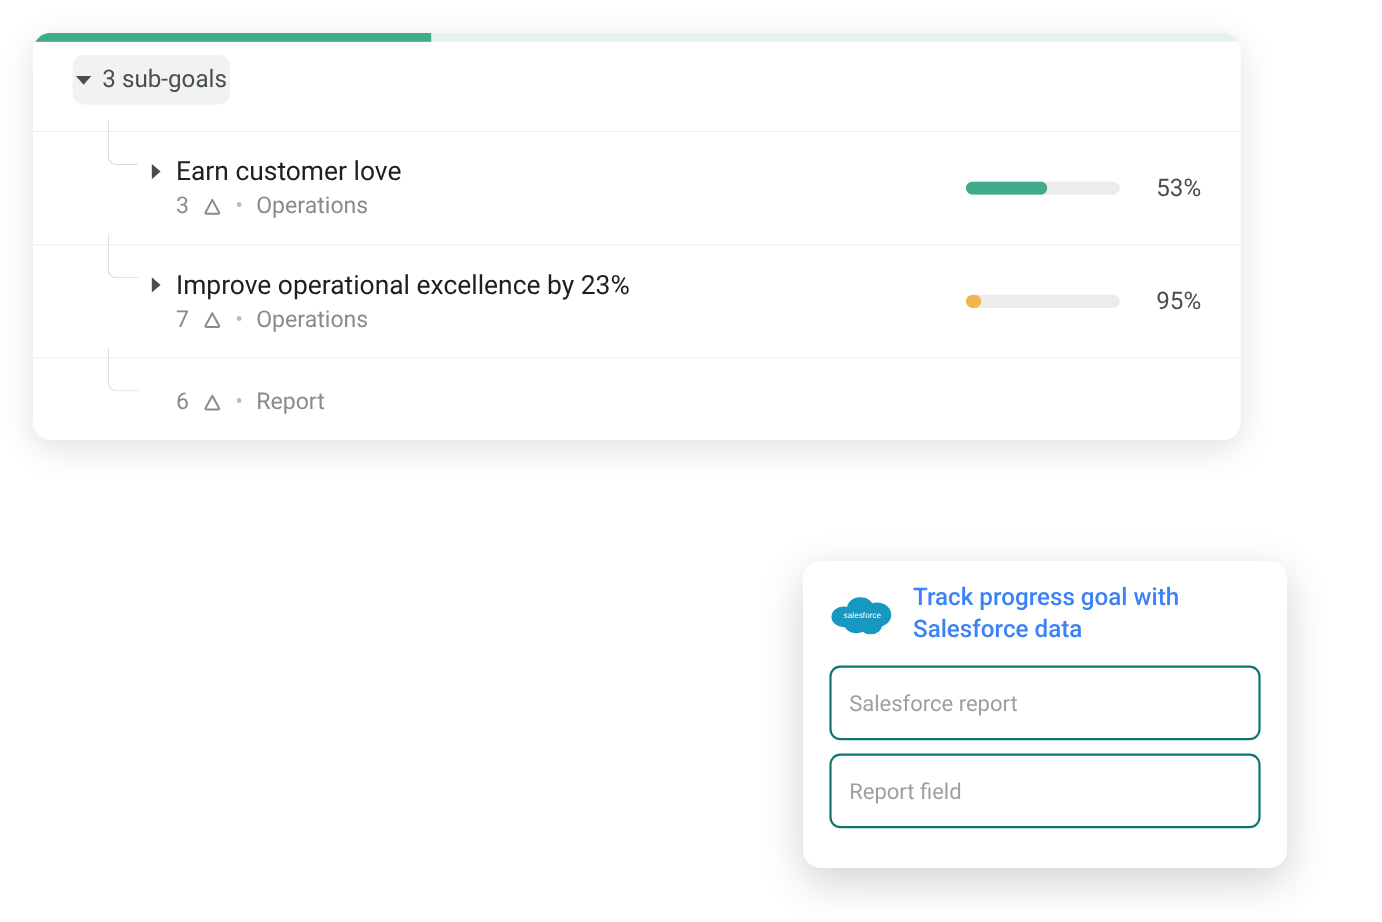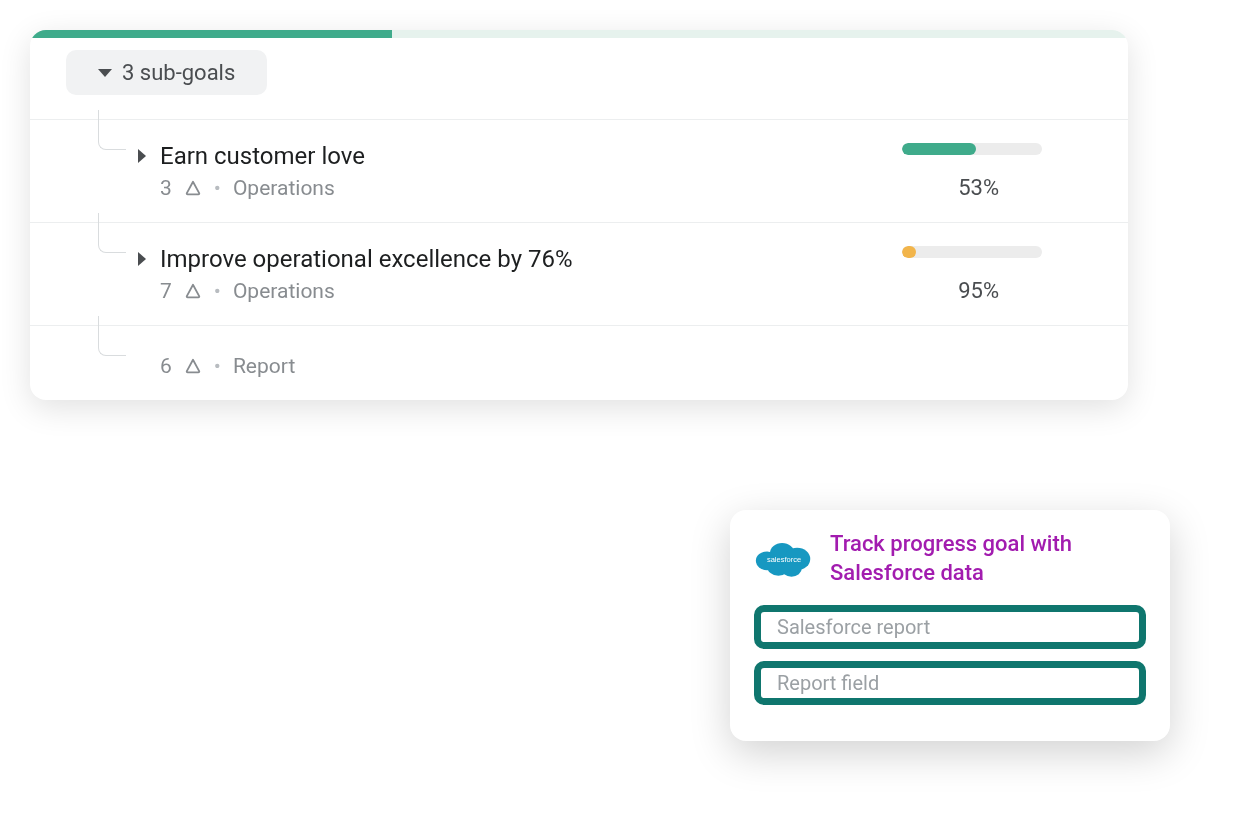--- a/index.html
+++ b/index.html
@@ -53,21 +53,21 @@
   }
   .status-dot {
     width: 14px; height: 14px; border-radius: 50%; background: #3fab8b;
   }
   .subgoals-chip {
     display: inline-flex;
     align-items: center;
     gap: 10px;
     background: #f1f2f3;
     border-radius: 10px;
-    padding: 10px 32px;
+    padding: 10px 3px;
     margin: 12px 0 24px 36px;
     font-size: 22px;
     color: #4a4d50;
     cursor: pointer;
   }
   .caret-down {
     width: 0; height: 0;
     border-left: 7px solid transparent;
     border-right: 7px solid transparent;
     border-top: 8px solid #4a4d50;
@@ -125,21 +125,20 @@
     display: inline-block;
   }
   .triangle-icon svg { display: block; }
   .dot-sep { color: #b8bcc0; }
   .row-right {
     display: flex;
     align-items: center;
     gap: 20px;
     min-width: 240px;
     justify-content: flex-end;
-    flex-direction: column;
   }
   .mini-bar {
     width: 140px;
     height: 12px;
     background: #ececec;
     border-radius: 6px;
     position: relative;
     overflow: hidden;
   }
   .mini-bar-fill {
@@ -171,28 +170,28 @@
     margin-bottom: 18px;
   }
   .salesforce-logo {
     width: 60px;
     flex-shrink: 0;
     text-decoration: underline;
   }
   .popover-title {
     font-size: 22px;
     font-weight: 500;
-    color: #a21caf;
+    color: #3b82f6;
     line-height: 1.3;
   }
   .popover-input {
     width: 100%;
-    border: 7px solid #0f766e;
+    border: 2px solid #0f766e;
     border-radius: 10px;
-    padding: 3px 16px;
+    padding: 20px 16px;
     font-size: 20px;
     color: #888c90;
     background: #fff;
     margin-bottom: 12px;
     font-family: inherit;
   }
   .popover-input::placeholder { color: #9ba0a4; }
 </style>
 </head>
 <body>
@@ -234,21 +233,21 @@
         </div>
         <span class="pct">53%</span>
       </div>
     </div>
 
     <div class="goal-row">
       <div class="tree-line"></div>
       <div class="row-left">
         <div class="row-title-line">
           <span class="caret-right"></span>
-          <span class="row-title">Improve operational excellence by 76%</span>
+          <span class="row-title">Improve operational excellence by 23%</span>
         </div>
         <div class="row-meta">
           <span>7</span>
           <span class="triangle-icon">
             <svg viewBox="0 0 20 20" width="18" height="18">
                 <path d="M10 3 L17 16 Q17 17 16 17 L4 17 Q3 17 3 16 Z" fill="none" stroke="#888c90" stroke-width="2" stroke-linejoin="round"></path>
               </svg>
           </span>
           <span class="dot-sep">•</span>
           <span>Operations</span>

